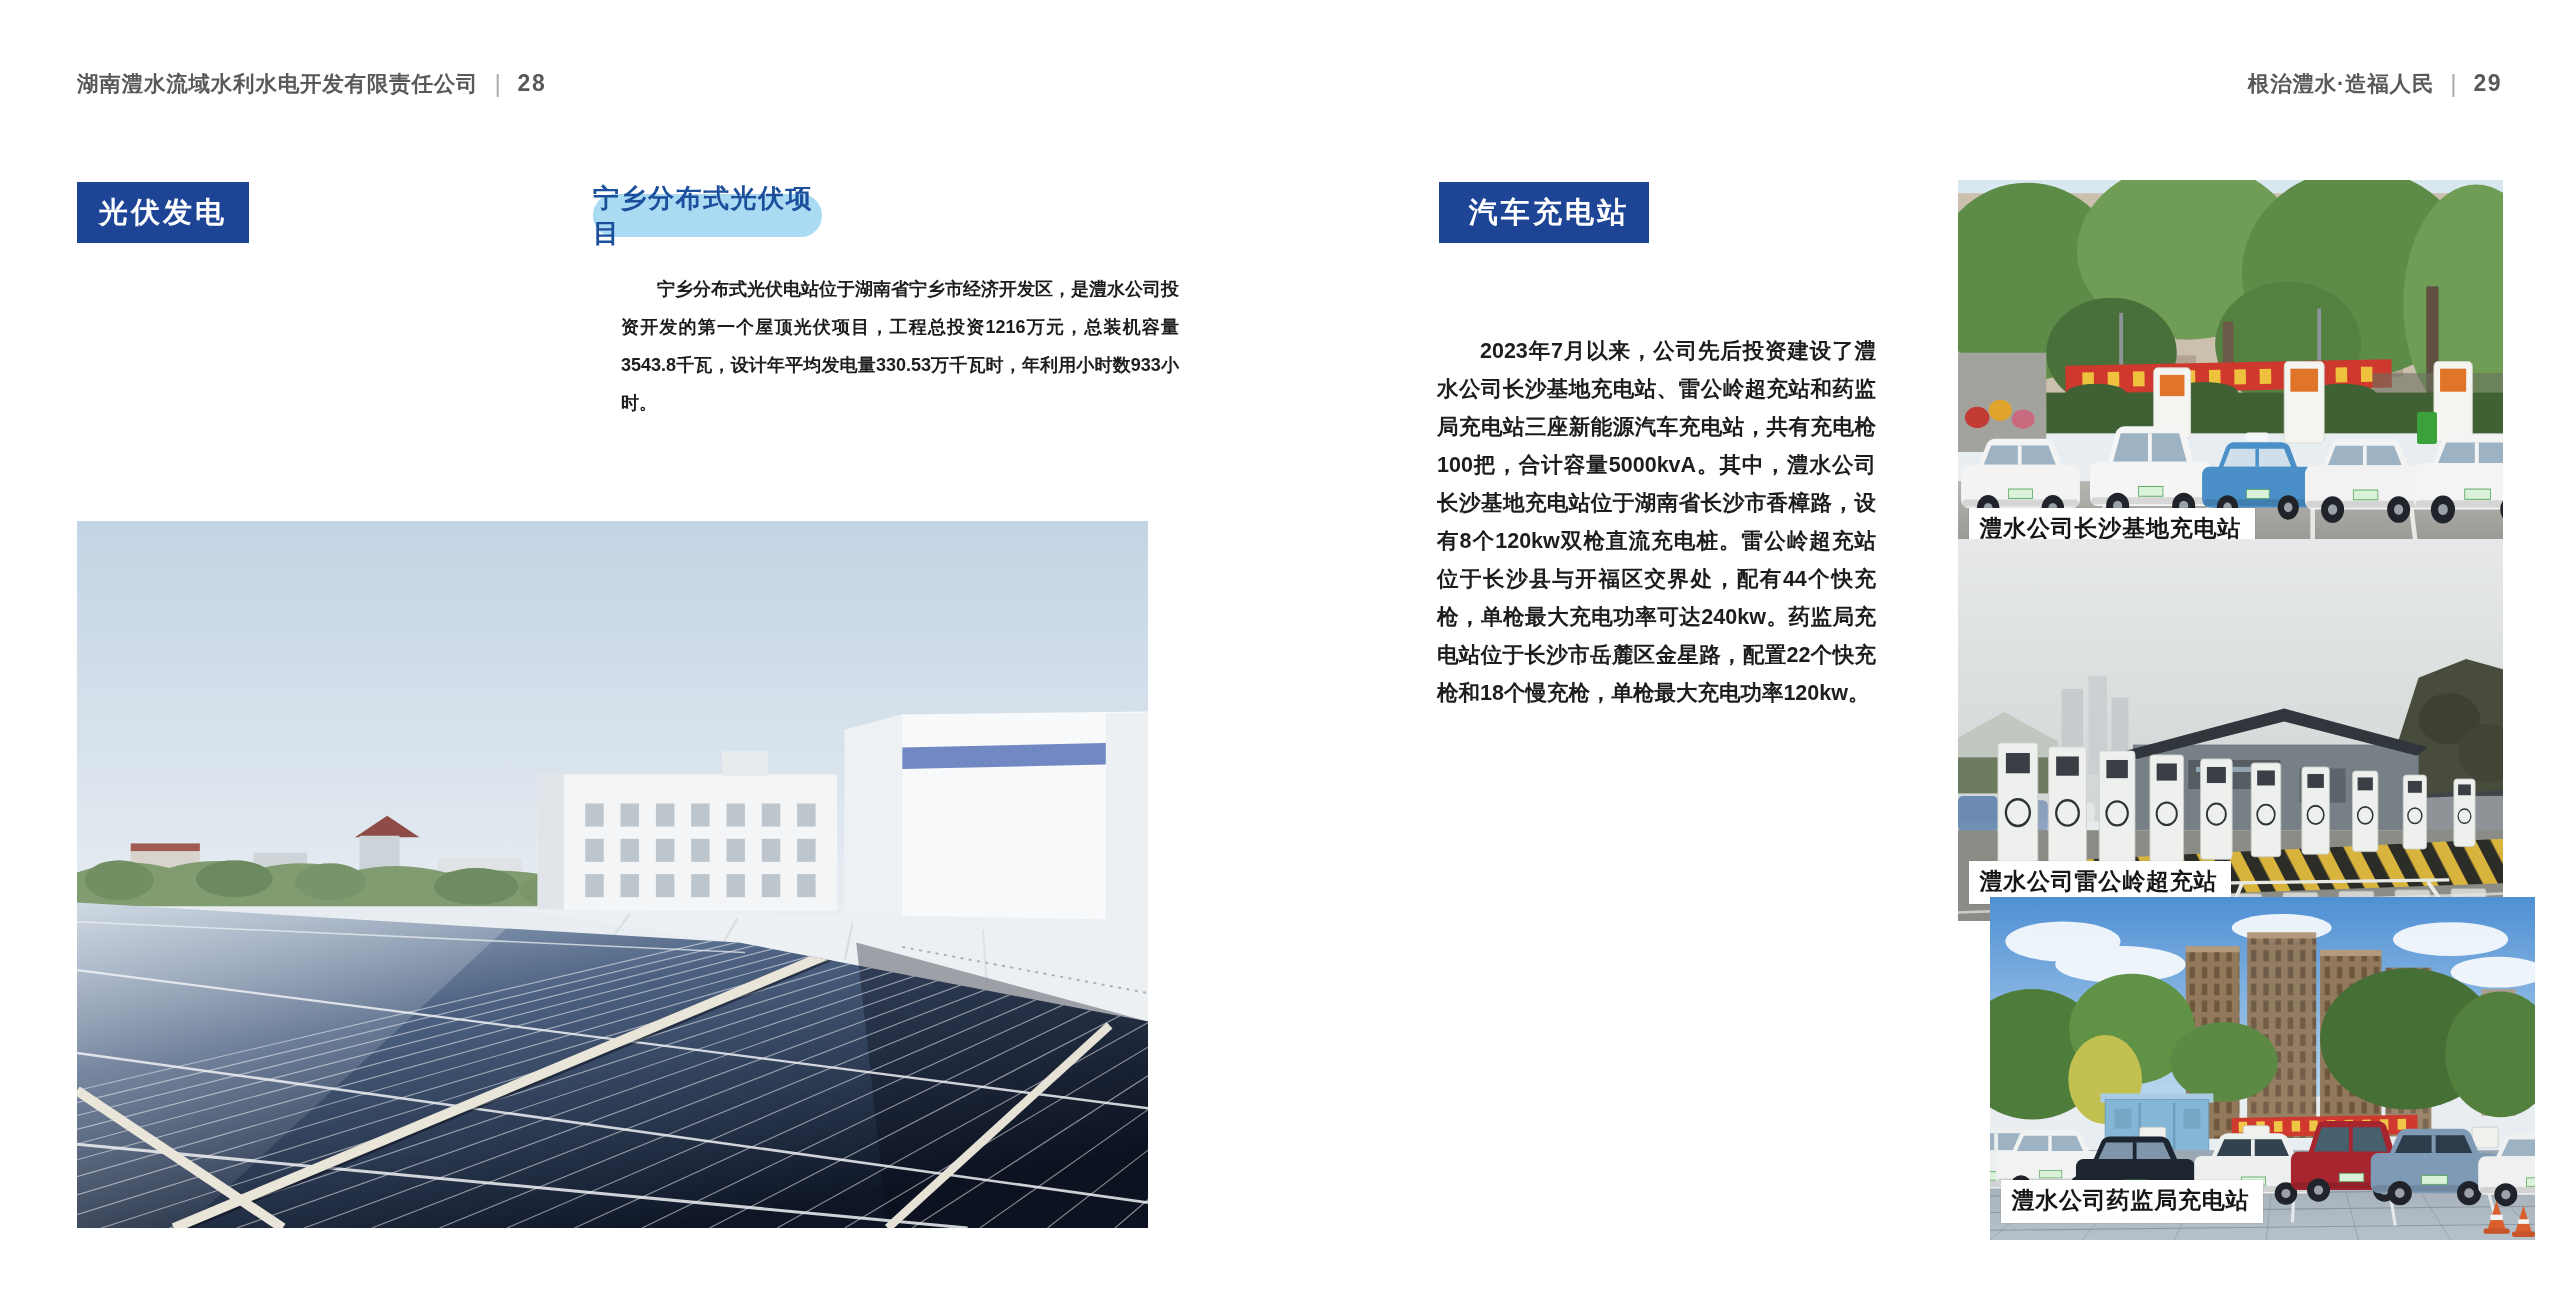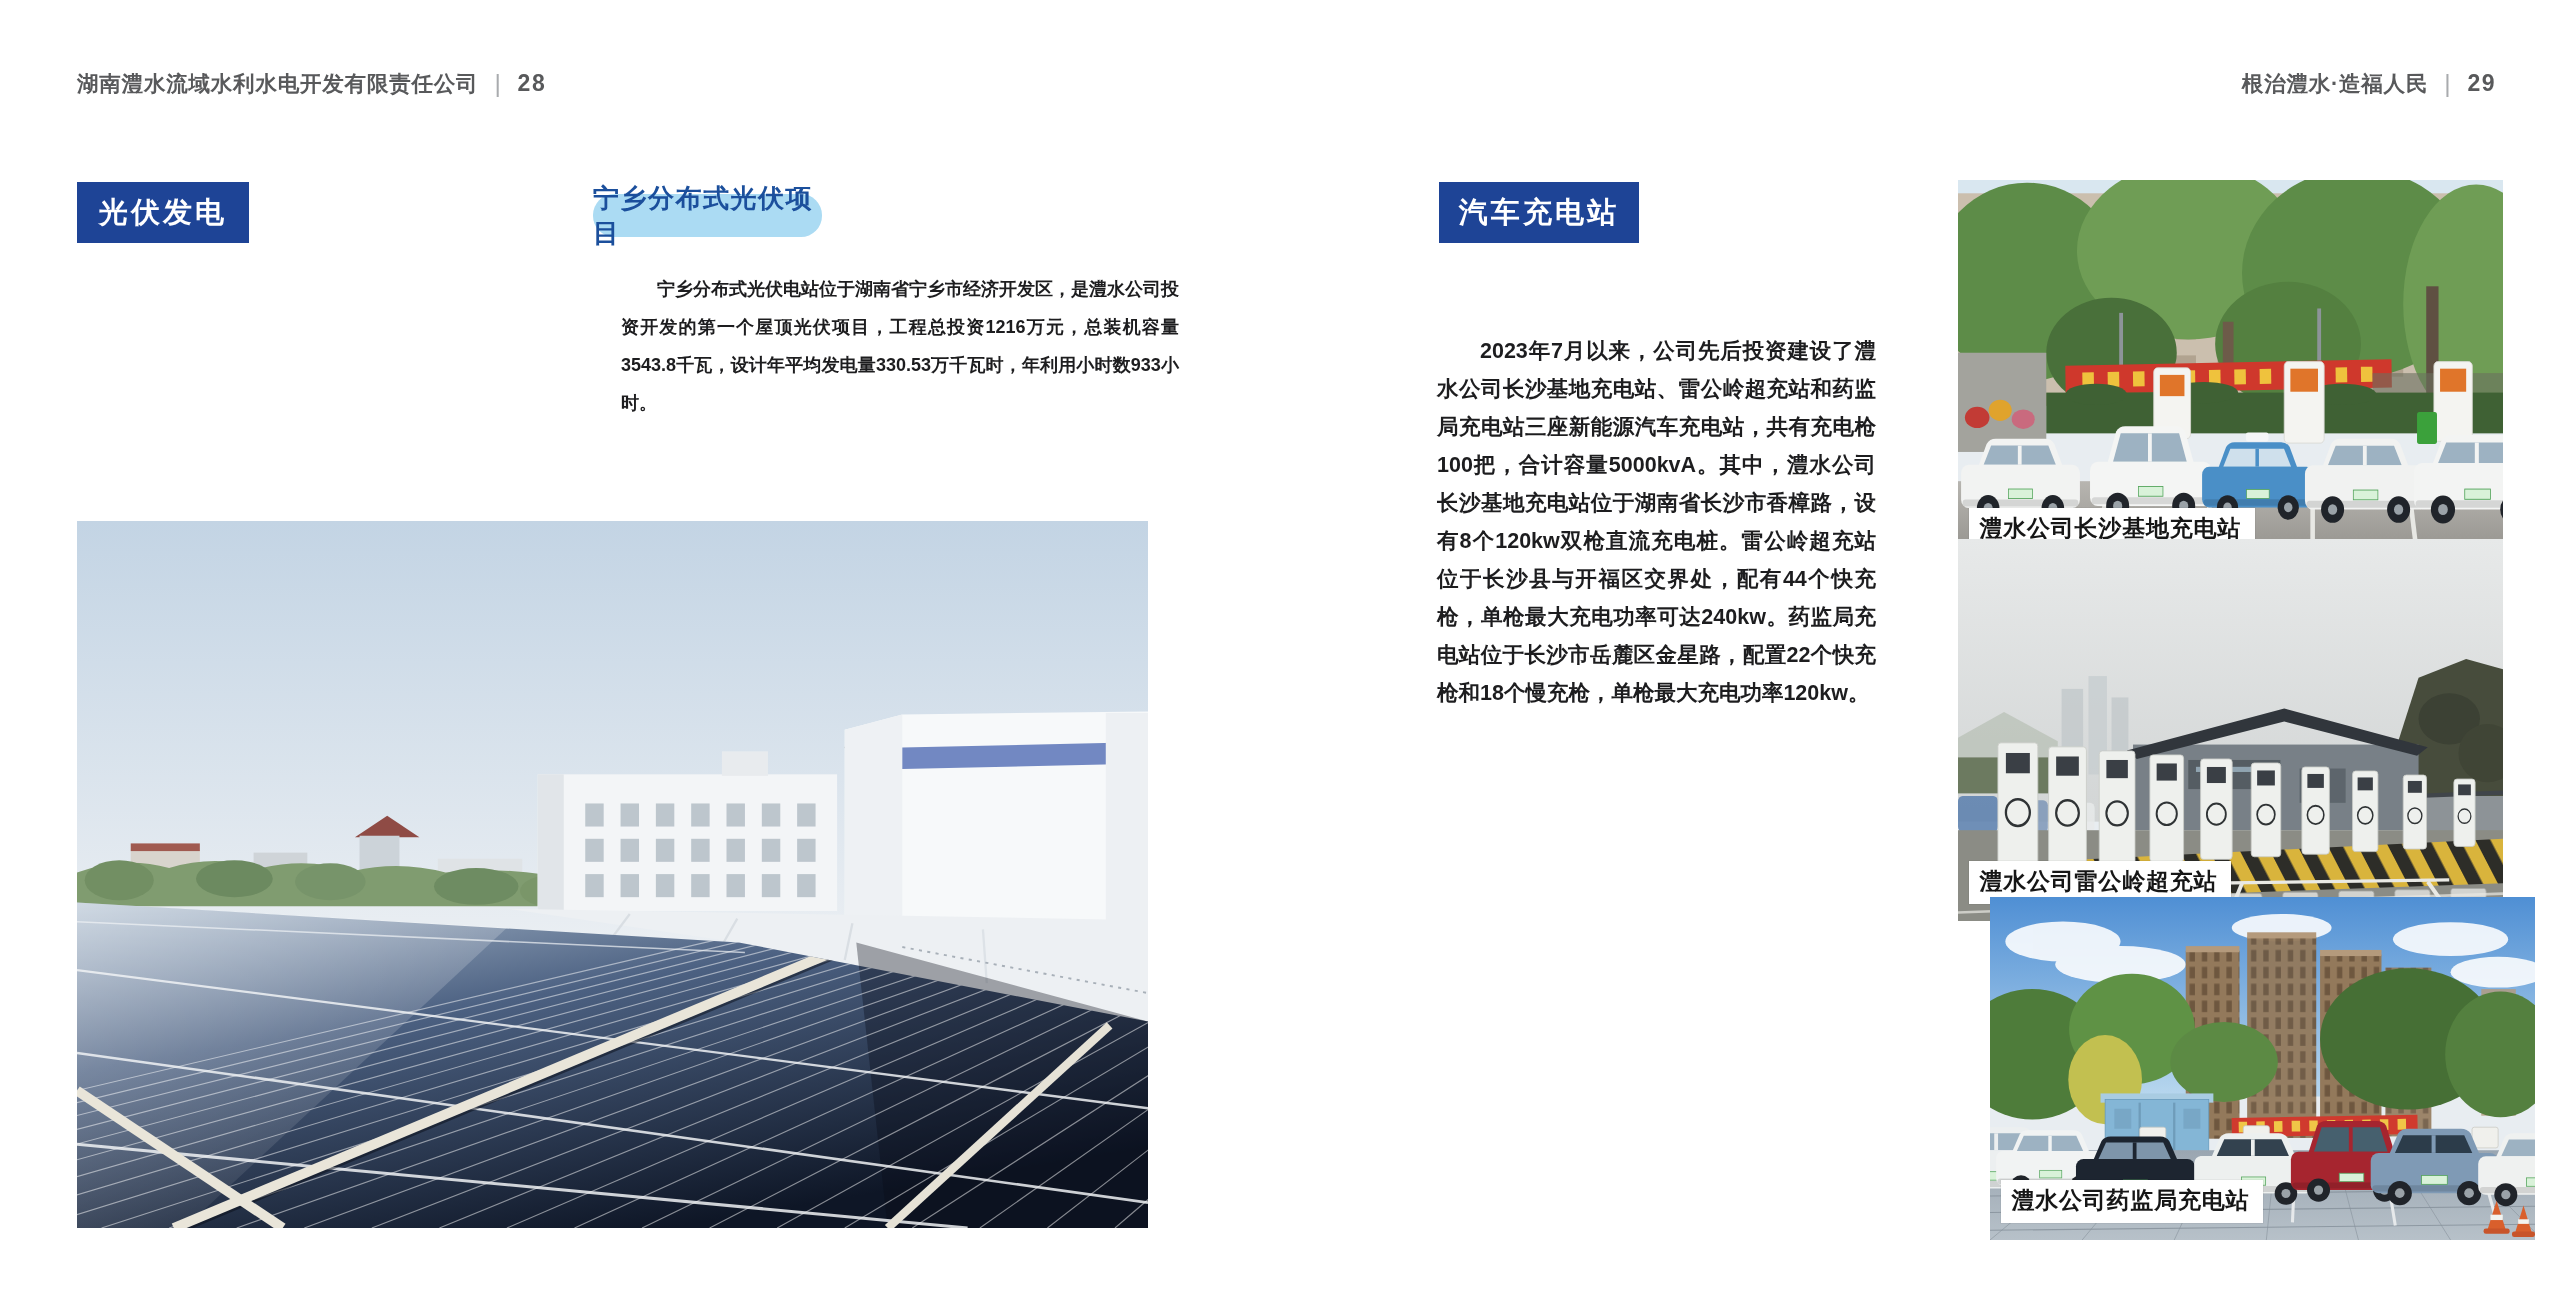--- a/index.html
+++ b/index.html
@@ -3,26 +3,26 @@
 <meta charset="utf-8">
 <style>
   html,body{margin:0;padding:0;background:#ffffff;}
   .spread{position:relative;width:2576px;height:1306px;background:#ffffff;overflow:hidden;
           font-family:"Liberation Sans","DejaVu Sans",sans-serif;}
   .hdr{position:absolute;top:69px;display:flex;align-items:center;gap:16px;
        font-size:21.5px;font-weight:700;color:#58595b;letter-spacing:0.8px;white-space:nowrap;}
   .hdr .sep{color:#a9abae;font-weight:400;font-size:24.6px;}
   .hdr .pg{font-size:23px;letter-spacing:1.5px;}
   .hdr-left{left:77px;}
-  .hdr-right{right:80px;}
+  .hdr-right{right:74px;}
   .title-box{position:absolute;top:182px;height:61px;background:#1e4496;color:#ffffff;
              display:flex;align-items:center;justify-content:center;
              font-size:29px;font-weight:700;letter-spacing:3.1px;}
   .title-pv{left:77px;width:172px;}
-  .title-ev{left:1439px;width:200px;}
+  .title-ev{left:1439px;width:200px;padding-left:10px;}
   .subtitle{position:absolute;left:593px;top:194px;width:229px;height:43px;background:#abdbf3;
             color:#1b4f9c;display:flex;align-items:center;justify-content:center;
             font-size:26px;font-weight:700;letter-spacing:1.5px;border-radius:21px;}
   .para{position:absolute;font-weight:700;color:#1d1d1f;text-align:justify;text-indent:2em;}
   .para-left{left:621px;top:270px;width:558px;font-size:18px;line-height:38px;}
   .para-right{left:1437px;top:332px;width:439px;font-size:21.5px;line-height:38px;}
   .photo{position:absolute;overflow:hidden;background:#e8edf1;}
   .photo svg{display:block;width:100%;height:100%;}
   .photo-main{left:77px;top:521px;width:1071px;height:707px;}
   .photo-1{left:1958px;top:180px;width:545px;height:388px;}

